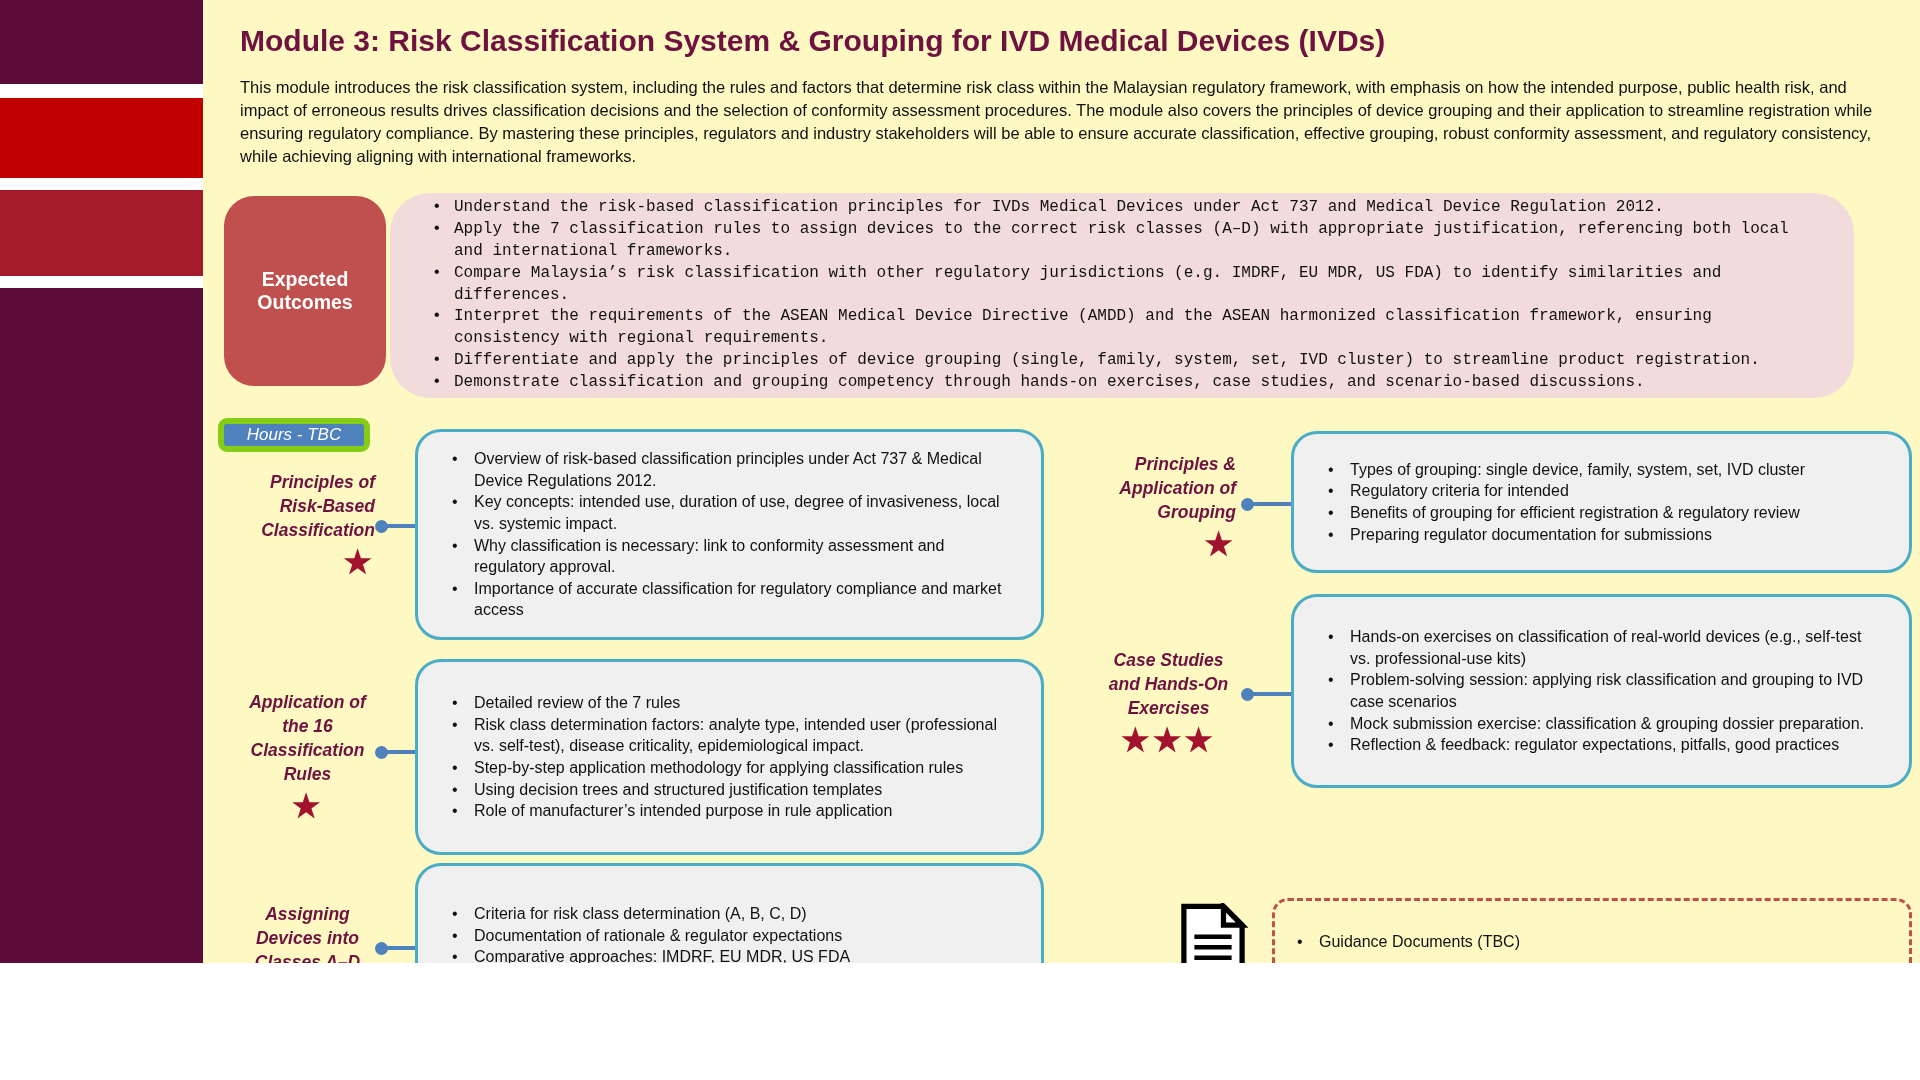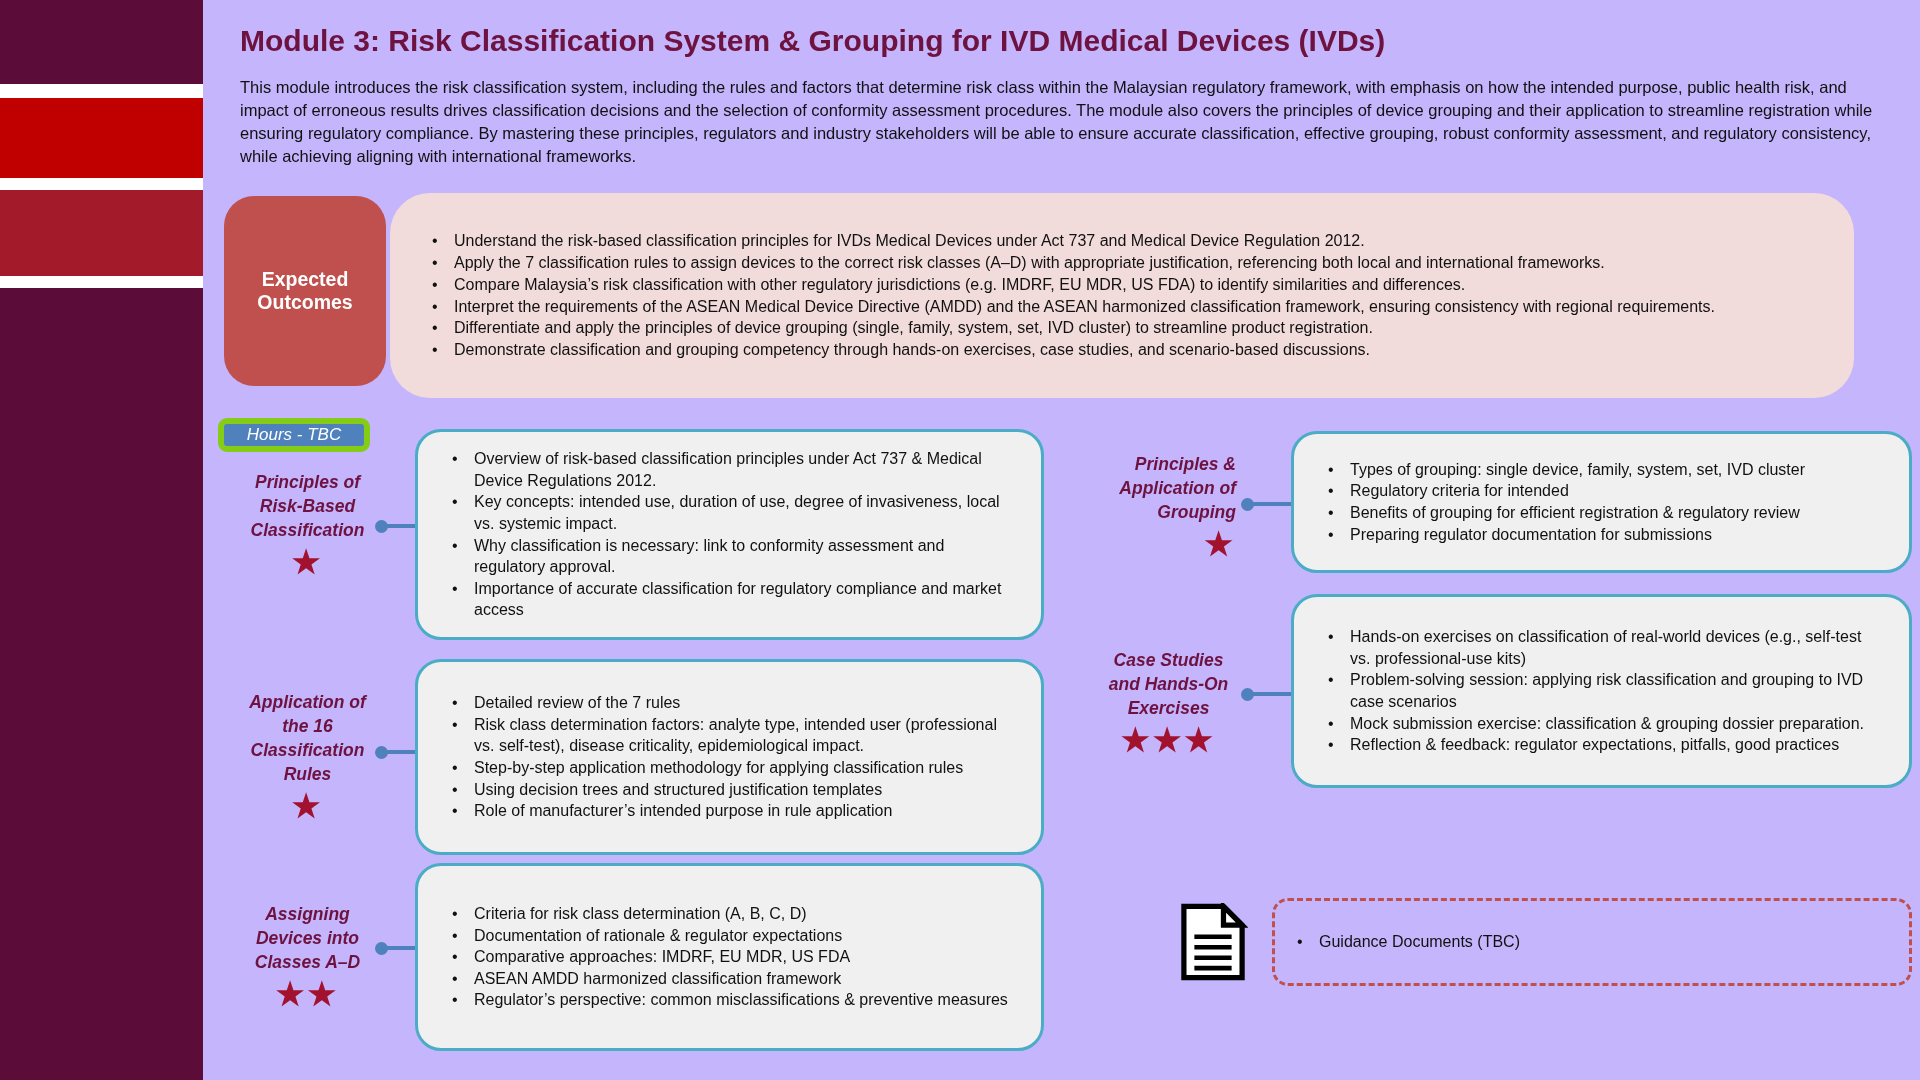--- a/index.html
+++ b/index.html
@@ -1,18 +1,18 @@
 <!DOCTYPE html>
 <html><head>
 <meta charset="utf-8">
 <style>
   html,body { margin:0; padding:0; background:#ffffff; }
   .slide {
-    position:relative; width:1920px; height:1080px; overflow:hidden;
-    background:#c4b5fd; font-family:"Liberation Sans", sans-serif; color:#1a1a1a;
+    position:relative; width:1920px; height:963px; overflow:hidden;
+    background:#fef9c3; font-family:"Liberation Sans", sans-serif; color:#1a1a1a;
   }
   
   .sidebar { position:absolute; left:0; top:0; width:203px; height:1080px; background:#ffffff; }
   .bar { position:absolute; left:0; width:203px; }
   .bar1 { top:0;    height:84px;  background:#5C0C38; }
   .bar2 { top:98px;  height:80px;  background:#C00000; }
   .bar3 { top:190px; height:86px;  background:#A31A2B; }
   .bar4 { top:288px; height:792px; background:#5C0C38; }
   
   .title {
@@ -26,38 +26,38 @@
   
   .eo-label {
     position:absolute; left:224px; top:196px; width:162px; height:190px;
     background:#C0504D; border-radius:30px; color:#ffffff;
     font-size:19.5px; font-weight:bold; display:flex; align-items:center;
     justify-content:center; text-align:center; padding:0 10px; box-sizing:border-box;
   }
   .eo-box {
     position:absolute; left:390px; top:193px; width:1464px; height:205px;
     background:#F2DCDB; border-radius:40px; box-sizing:border-box;
-    display:flex; align-items:center; padding:8px 34px;
+    display:flex; align-items:center; padding:8px 34px;font-family:Liberation Mono, monospace;
   }
   ul.blist { list-style:none; margin:0; padding:0; }
   ul.blist li { position:relative; padding-left:30px; font-size:16px; line-height:21.8px; color:#111; }
   ul.blist li::before { content:"•"; position:absolute; left:8px; top:0; }
   
   .hours-badge {
     position:absolute; left:218px; top:418px; width:152px; height:34px;
     background:#4F81BD; border:6px solid #84cc16; border-radius:9px;
     color:#ffffff; font-size:17px; font-style:italic; display:flex;
     align-items:center; justify-content:center; box-sizing:border-box;
   }
   
   .topic-label {
     position:absolute; width:135px; text-align:center;
     color:#6E1240; font-size:17.5px; font-weight:bold; font-style:italic; line-height:24px;
   }
-  .tl1 { left:240px; top:470px; }
+  .tl1 { left:240px; top:470px;text-align:right; }
   .tl2 { left:240px; top:690px; }
   .tl3 { left:240px; top:902px; }
   .tr1 { left:1101px; top:452px;text-align:right; }
   .tr2 { left:1101px; top:648px; }
   .stars { font-size:32px; line-height:36px; color:#A2122E; font-style:normal; letter-spacing:3px; margin-top:2px; }
   
   .connector { position:absolute; height:4px; background:#4F81BD; }
   .connector::before {
     content:""; position:absolute; left:-11px; top:-4.5px; width:13px; height:13px;
     border-radius:50%; background:#4F81BD;

